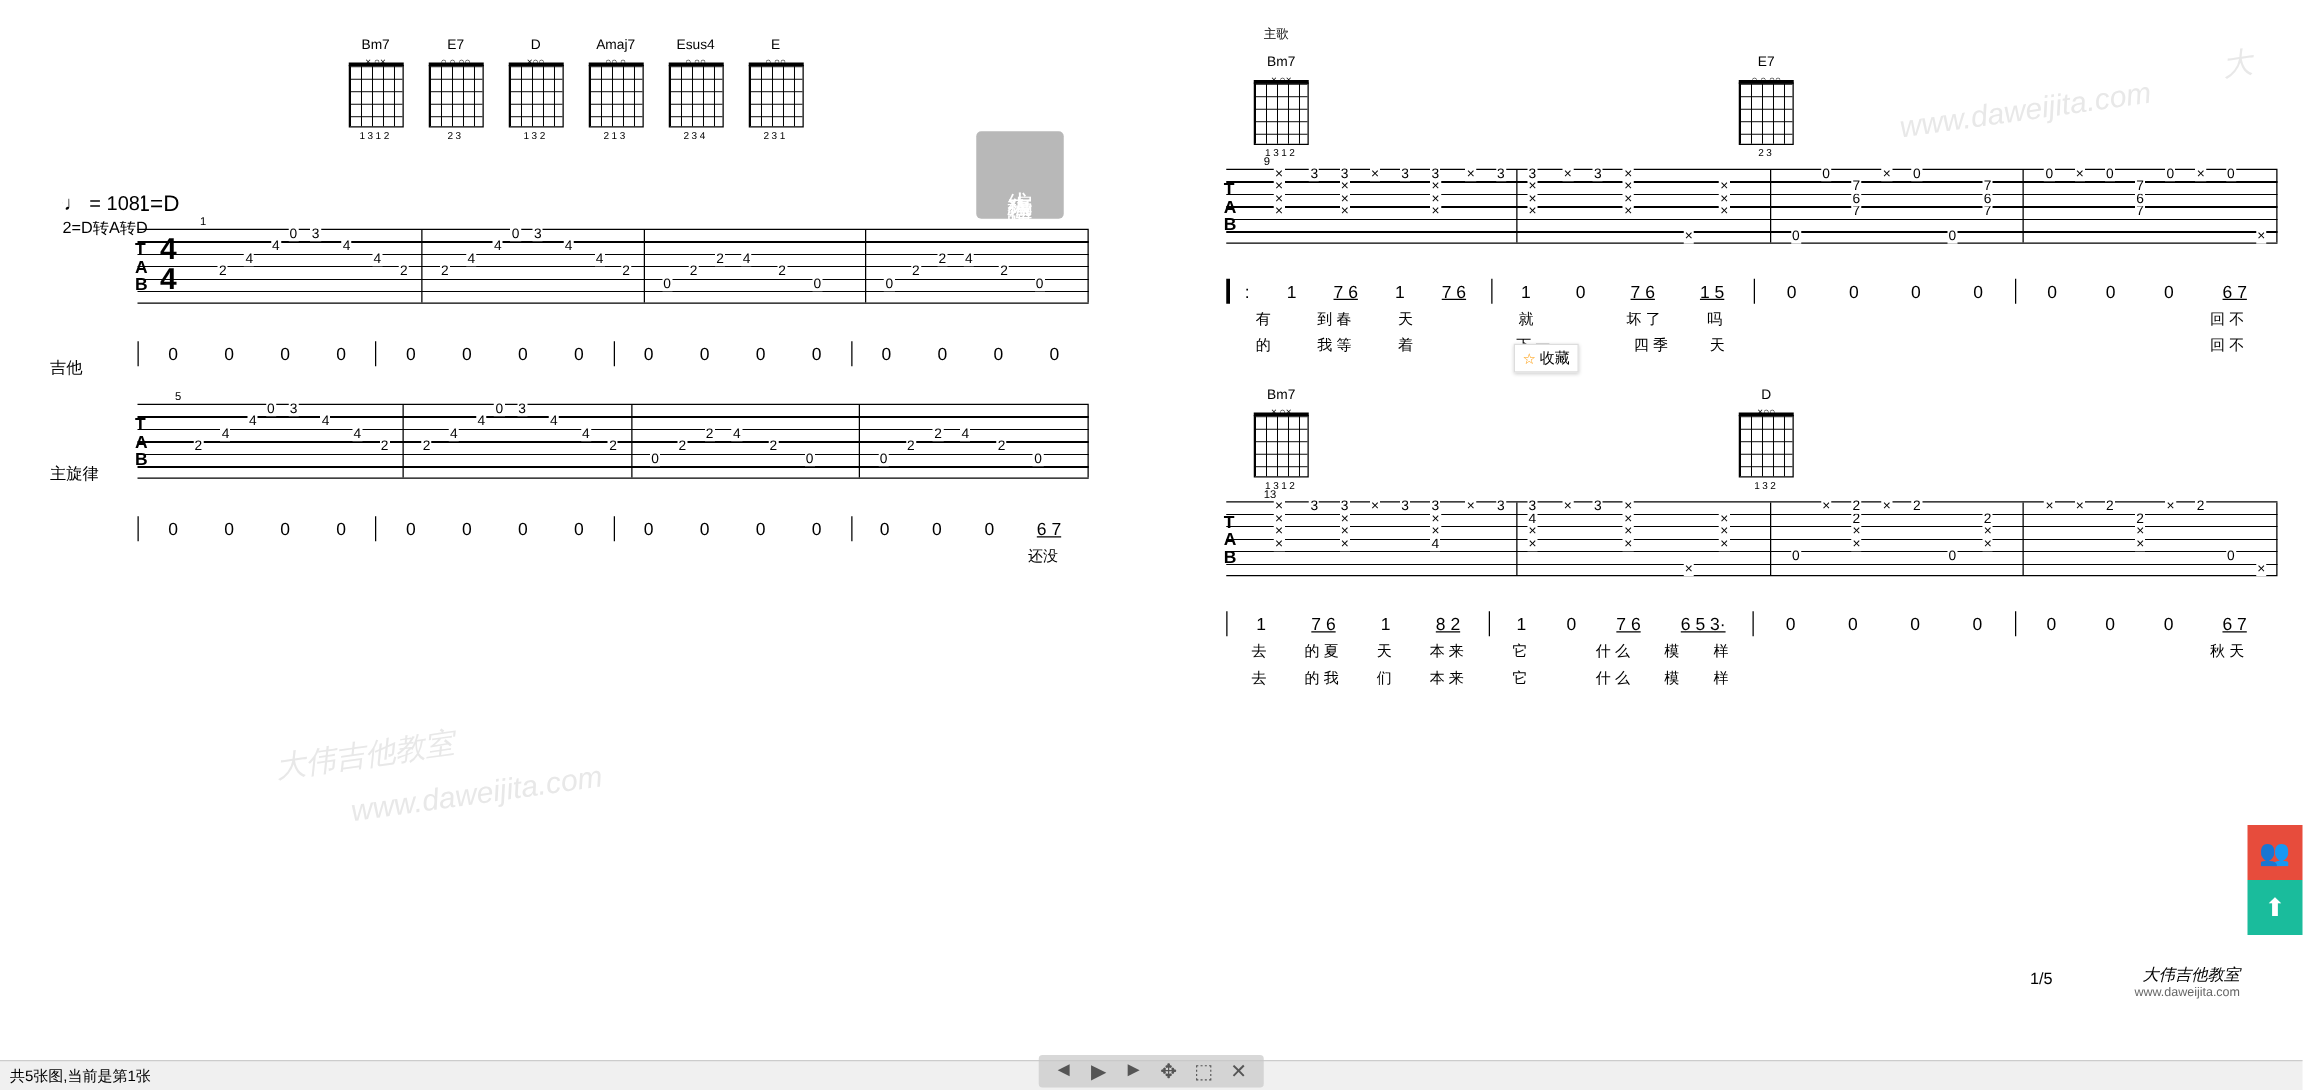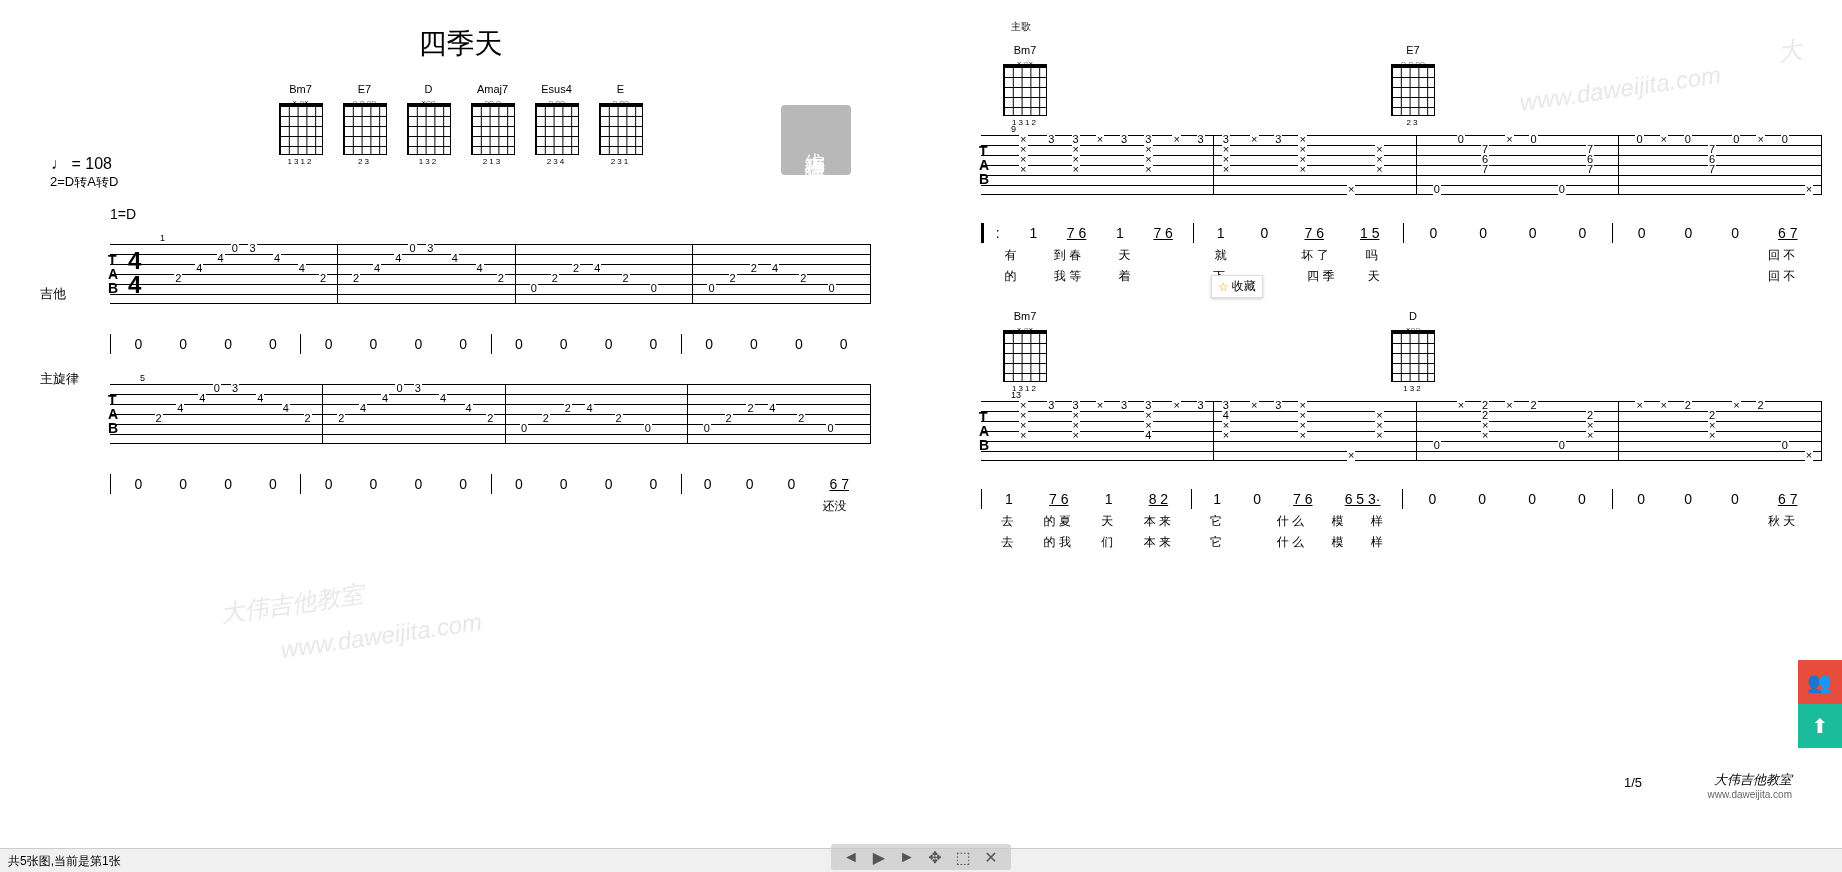--- a/index.html
+++ b/index.html
@@ -16,21 +16,21 @@
 .chord-diagram{width:44px;height:50px;border:1px solid #000;background:linear-gradient(to right,#000,#000 1px,transparent 1px,transparent) 0 0/8.8px 100%,linear-gradient(to bottom,#000,#000 1px,transparent 1px,transparent) 0 0/100% 10px;position:relative}
 .chord-diagram::before{content:'';position:absolute;top:-3px;left:-1px;right:-1px;height:3px;background:#000}
 .chord-fingers{font-size:8px;letter-spacing:2px;margin-top:2px}
 .chord-nut{font-size:8px;margin-bottom:-2px}
 .seal{position:absolute;right:50px;top:95px;width:70px;height:70px;background:#b8b8b8;border-radius:4px;display:flex;align-items:center;justify-content:center;color:#fff;font-size:20px;writing-mode:vertical-rl}
 .staff-section{margin-top:40px;padding:0 30px}
 .tab-label{font-size:13px;position:absolute;left:20px}
 .tab-staff{position:relative;height:60px;margin-left:60px;border-top:1px solid #000;border-bottom:1px solid #000;background:linear-gradient(to bottom,transparent 0,transparent 9px,#000 9px,#000 10px,transparent 10px,transparent 19px,#000 19px,#000 20px,transparent 20px,transparent 29px,#000 29px,#000 30px,transparent 30px,transparent 39px,#000 39px,#000 40px,transparent 40px,transparent 49px,#000 49px,#000 50px,transparent 50px)}
 .tab-indicator{position:absolute;left:-2px;top:8px;font-size:14px;font-weight:bold;line-height:14px}
 .time-sig{position:absolute;left:18px;top:4px;font-size:24px;font-weight:bold;line-height:24px}
-.key-label{font-size:14px;margin-left:60px;margin-bottom:22px}
+.key-label{font-size:18px;margin-left:60px;margin-bottom:9px}
 .tab-notes{position:absolute;top:0;left:50px;right:0;display:flex;height:100%}
 .bar{flex:1;position:relative;border-right:1px solid #000}
 .note{position:absolute;font-size:11px;background:#fff;padding:0 1px}
 .melody-row{margin-top:30px;margin-left:60px;display:flex;font-size:14px}
 .melody-row .bar-m{flex:1;display:flex;justify-content:space-around;border-left:1px solid #000;padding:0 5px;height:20px;align-items:center}
 .lyric-row{margin-left:60px;display:flex;font-size:12px;margin-top:4px}
 .lyric-row .bar-l{flex:1;display:flex;justify-content:space-around;padding:0 5px}
 .section-label{font-size:10px;margin-left:110px;margin-bottom:2px}
 .measure-num{font-size:9px;position:absolute;top:-12px;left:2px}
 .page2{padding-top:0}
@@ -54,21 +54,20 @@
 .pg2-footer .line2{font-size:10px;color:#666}
 .pg2-pagenum{position:absolute;bottom:30px;right:180px;font-size:13px}
 .underline{text-decoration:underline}
 </style>
 </head>
 <body>
 
 <div class="score-container">
 
   <div class="page">
-    <h1 class="title">四季天</h1>
 
     <div class="tempo-info">
       <div class="note">♩ = 108</div>
       <div>4/4</div>
       <div>2=D转A转D</div>
     </div>
 
     <div class="seal">
       <span>編大
 譜偉</span>

